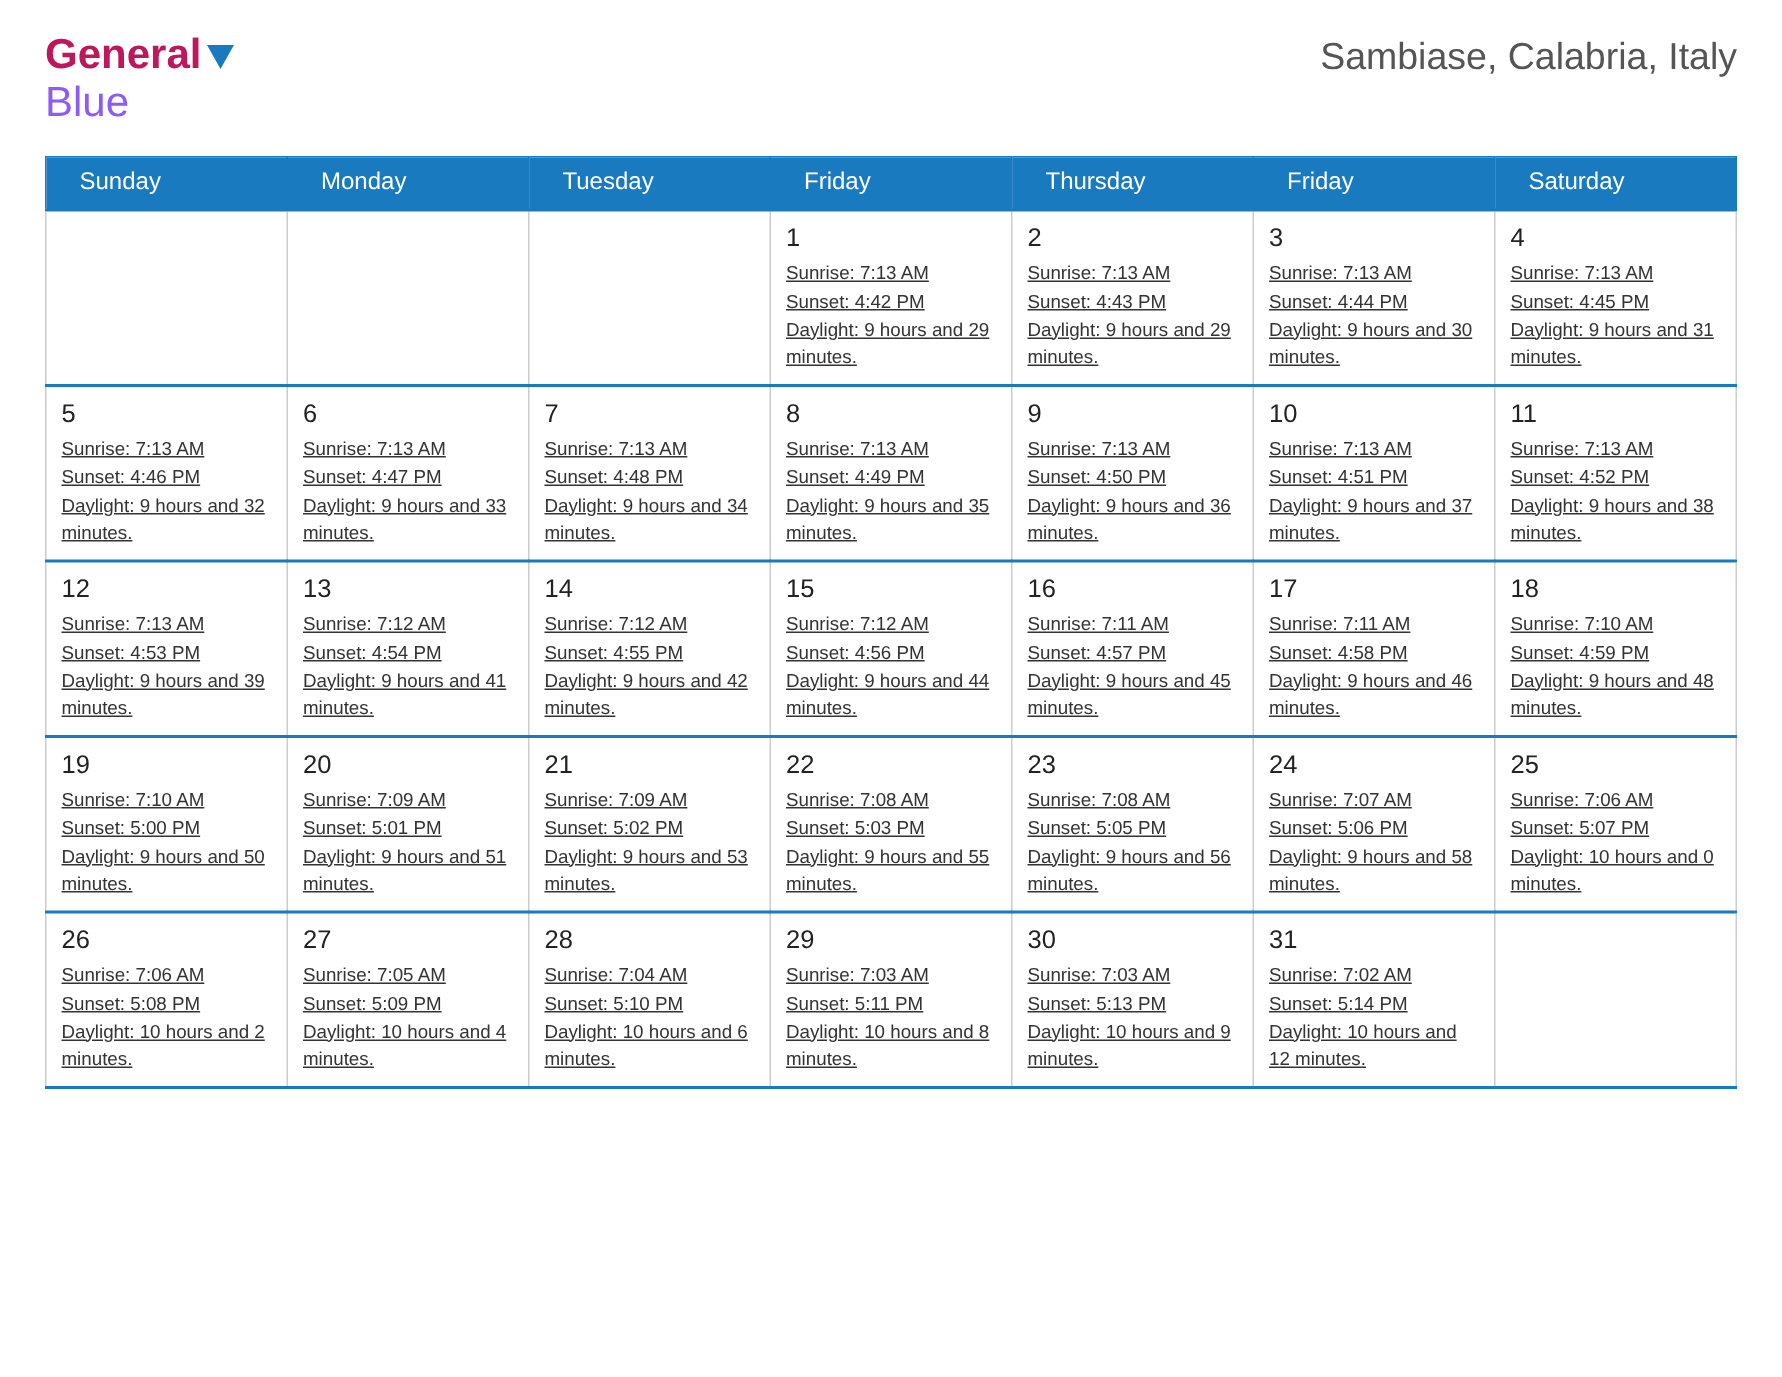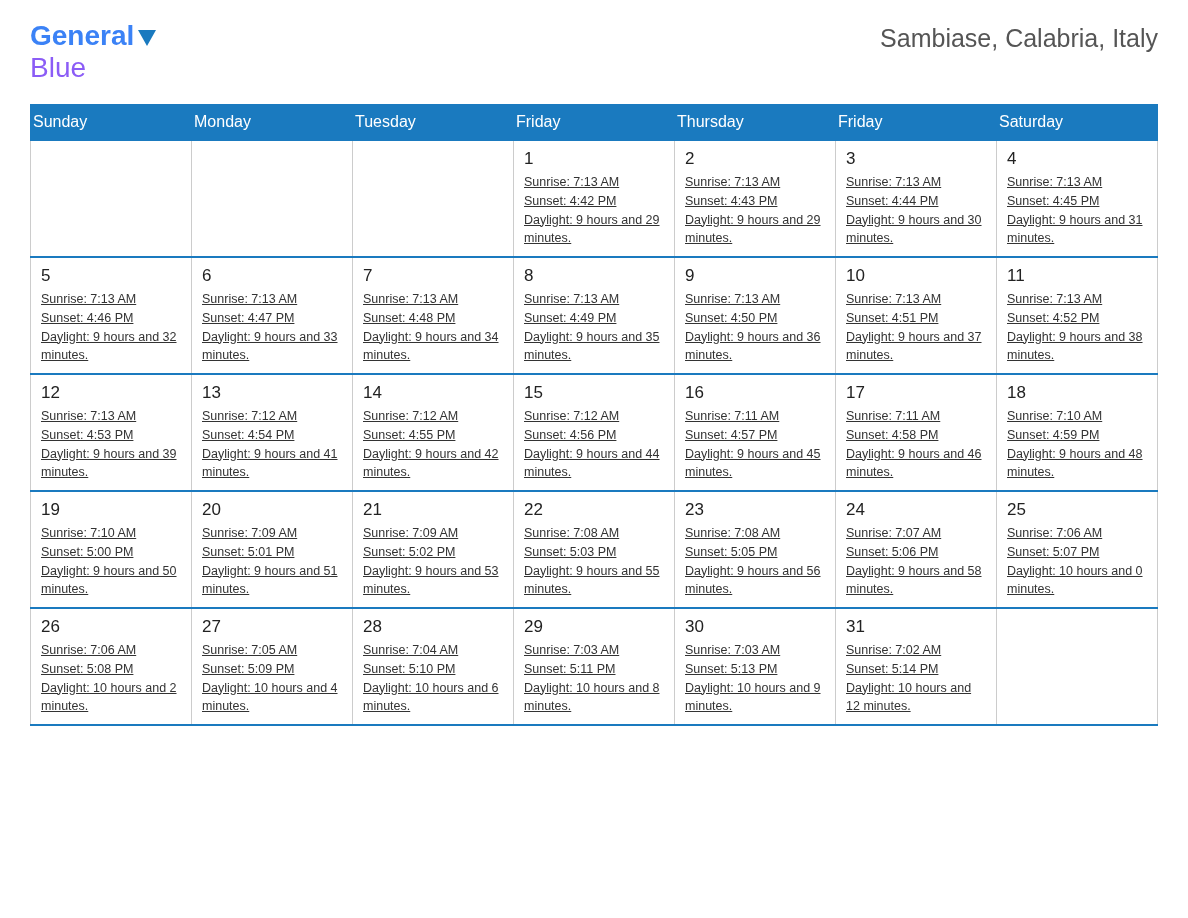--- a/index.html
+++ b/index.html
@@ -12,21 +12,21 @@
     }
     .header {
       display: flex;
       justify-content: space-between;
       align-items: flex-start;
       margin-bottom: 20px;
     }
     .logo-general {
       font-size: 28px;
       font-weight: bold;
-      color: #3b82f6;
+      color: #be185d;
       font-family: Arial, sans-serif;
     }
     .logo-blue {
       font-size: 28px;
       font-weight: normal;
       color: #8b5cf6;
       font-family: Arial, sans-serif;
     }
     .logo-wrapper {
       display: flex;
@@ -51,21 +51,21 @@
       margin-top: 4px;
     }
     .calendar {
       width: 100%;
       border-collapse: collapse;
       border: 1px solid #999;
     }
     .calendar th {
       background-color: #1a7abf;
       color: #fff;
-      padding: 8px 2px;
+      padding: 8px 22px;
       text-align: left;
       font-size: 16px;
       font-weight: normal;
       border: 1px solid #1a7abf;
     }
     .calendar td {
       vertical-align: top;
       padding: 8px 10px;
       border: 1px solid #ccc;
       width: 14.28%;

